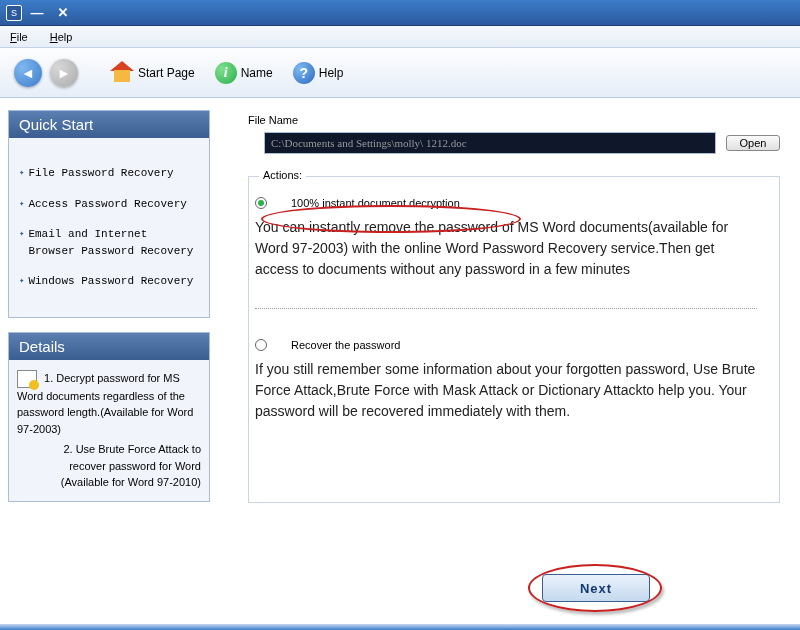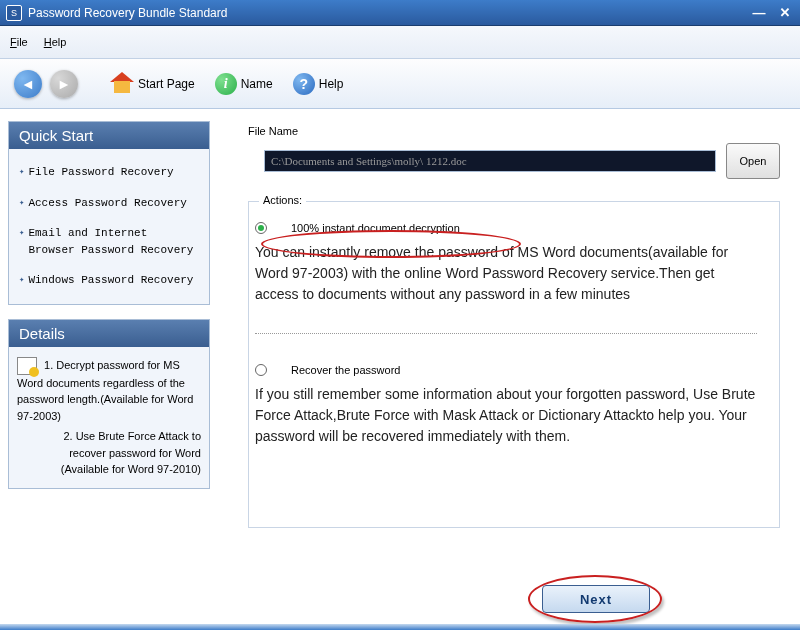--- a/index.html
+++ b/index.html
@@ -4,57 +4,57 @@
   <style>
     * { margin: 0; padding: 0; box-sizing: border-box; }
     body { font-family: Tahoma, Arial, sans-serif; font-size: 11px; background: #fff; width: 800px; height: 630px; overflow: hidden; }
     
     .titlebar { height: 26px; background: linear-gradient(to bottom, #3d7cc9, #2a5a9e); display: flex; align-items: center; padding: 0 6px; color: #fff; border-bottom: 1px solid #1a3d6e; }
     .titlebar-icon { width: 16px; height: 16px; background: #2a5a9e; border: 1px solid #fff; border-radius: 2px; margin-right: 6px; display: flex; align-items: center; justify-content: center; font-size: 9px; }
     .titlebar-text { flex: 1; font-size: 12px; }
     .titlebar-btns { display: flex; gap: 8px; }
     .titlebar-btn { width: 18px; height: 16px; display: flex; align-items: center; justify-content: center; color: #fff; cursor: pointer; font-size: 13px; font-weight: bold; }
     
-    .menubar { height: 22px; background: linear-gradient(to bottom, #f5f8fc, #e8eef7); border-bottom: 1px solid #c2d1e5; display: flex; align-items: center; padding: 16px 10px; gap: 16px; }
+    .menubar { height: 22px; background: linear-gradient(to bottom, #f5f8fc, #e8eef7); border-bottom: 1px solid #c2d1e5; display: flex; align-items: center; padding: 10px 10px; gap: 22px; }
     .menu-item { cursor: pointer; font-size: 11px; }
     .menu-item span.u { text-decoration: underline; }
     
     .toolbar { height: 50px; background: linear-gradient(to bottom, #fdfdfe, #e6eef8); border-bottom: 1px solid #b5c9e2; display: flex; align-items: center; padding: 0 14px; gap: 8px; }
     .nav-btn { width: 28px; height: 28px; border-radius: 50%; display: flex; align-items: center; justify-content: center; cursor: pointer; }
     .nav-back { background: radial-gradient(circle at 30% 30%, #7fb8f0, #3d7cc9); box-shadow: 0 1px 3px rgba(0,0,0,0.3); }
     .nav-fwd { background: radial-gradient(circle at 30% 30%, #d8d8d8, #aaa); box-shadow: 0 1px 3px rgba(0,0,0,0.3); }
     .nav-arrow { color: #fff; font-size: 14px; }
     .tool-item { display: flex; align-items: center; gap: 4px; cursor: pointer; padding: 4px 6px; font-size: 12px; }
     .home-icon { width: 24px; height: 24px; position: relative; }
     .home-roof { width: 0; height: 0; border-left: 12px solid transparent; border-right: 12px solid transparent; border-bottom: 10px solid #d84020; position: absolute; top: 0; }
     .home-body { width: 16px; height: 12px; background: #f5b840; position: absolute; top: 9px; left: 4px; }
     .info-icon { width: 22px; height: 22px; border-radius: 50%; background: radial-gradient(circle at 30% 30%, #7fe090, #2bb04a); display: flex; align-items: center; justify-content: center; color: #fff; font-weight: bold; font-style: italic; font-family: Georgia, serif; font-size: 14px; }
     .help-icon { width: 22px; height: 22px; border-radius: 50%; background: radial-gradient(circle at 30% 30%, #7fb8f0, #2a6ac0); display: flex; align-items: center; justify-content: center; color: #fff; font-weight: bold; font-size: 14px; }
     
     .content { display: flex; height: calc(100% - 98px); background: #fff; }
     .sidebar { width: 218px; padding: 12px 8px; display: flex; flex-direction: column; gap: 14px; }
     
     .panel { border: 1px solid #a9bdd6; }
     .panel-header { background: linear-gradient(to bottom, #5a7fb0, #3a5e90); color: #fff; padding: 5px 10px; font-size: 15px; }
-    .panel-body { background: #f1f5fb; padding: 8px 6px; }
+    .panel-body { background: #f1f5fb; padding: 20px 6px; }
     
     .qs-list { list-style: none; }
     .qs-list li { padding: 7px 4px; font-family: 'Courier New', monospace; font-size: 11px; cursor: pointer; display: flex; align-items: flex-start; gap: 4px; line-height: 1.5; }
     .qs-list li::before { content: '✦'; color: #3a5e90; font-size: 9px; margin-top: 2px; }
     
     .details-body { font-size: 11px; line-height: 1.5; padding: 10px 8px; }
     .details-icon { width: 20px; height: 18px; background: #fff; border: 1px solid #888; display: inline-block; vertical-align: middle; margin-right: 4px; position: relative; }
     .details-icon::after { content: ''; position: absolute; width: 10px; height: 10px; background: #f0c020; border-radius: 50%; bottom: -3px; right: -3px; }
     
     .main { flex: 1; padding: 16px 20px 16px 30px; position: relative; }
     
     .filename-section { margin-bottom: 22px; }
     .filename-row { display: flex; align-items: center; gap: 10px; margin-top: 6px; }
     .filename-input { flex: 1; height: 22px; border: 1px solid #a9bdd6; background: #0f172a; padding: 0 6px; color: #999; font-size: 11px; font-family: Tahoma; margin-left: 16px; }
-    .open-btn { width: 54px; height: 36px; border: 1px solid #888; border-radius: 3px; background: linear-gradient(to bottom, #fafafa, #e0e0e0); cursor: pointer; font-size: 11px; }
+    .open-btn { width: 54px; height: 16px; border: 1px solid #888; border-radius: 3px; background: linear-gradient(to bottom, #fafafa, #e0e0e0); cursor: pointer; font-size: 11px; }
     
     .actions-fieldset { border: 1px solid #c9d5e5; border-radius: 0; padding: 20px 22px 70px 6px; position: relative; }
     .actions-legend { position: absolute; top: -8px; left: 10px; background: #fff; padding: 0 4px; font-size: 11px; }
     
     .action-option { margin-bottom: 10px; }
     .radio-row { display: flex; align-items: center; gap: 24px; cursor: pointer; }
     .radio { width: 12px; height: 12px; border: 1px solid #666; border-radius: 50%; display: flex; align-items: center; justify-content: center; }
     .radio.checked::after { content: ''; width: 6px; height: 6px; background: #2bb04a; border-radius: 50%; }
     .action-desc { margin-top: 8px; line-height: 1.5; font-size: 14px; color: #222; }
     
@@ -67,21 +67,20 @@
     .next-btn { width: 108px; height: 28px; border: 1px solid #3a5e90; border-radius: 4px; background: linear-gradient(to bottom, #eaf2fb, #c5d9ef); color: #123a70; font-weight: bold; font-size: 13px; cursor: pointer; letter-spacing: 1px; }
     .ellipse2 { width: 134px; height: 48px; top: -10px; left: -14px; box-shadow: 2px 3px 3px rgba(0,0,0,0.25); }
     
     .bottom-border { position: absolute; bottom: 0; left: 0; right: 0; height: 6px; background: linear-gradient(to bottom, #c5d9ef, #3d7cc9); }
   </style>
 </head>
 <body>
 
 <div class="titlebar">
   <div class="titlebar-icon">S</div>
-  <div class="titlebar-text">Password Recovery Bundle Standard</div>
   <div class="titlebar-btns">
     <div class="titlebar-btn">—</div>
     <div class="titlebar-btn">✕</div>
   </div>
 </div>
 
 <div class="menubar">
   <div class="menu-item"><span class="u">F</span><span>ile</span></div>
   <div class="menu-item"><span class="u">H</span><span>elp</span></div>
 </div>

